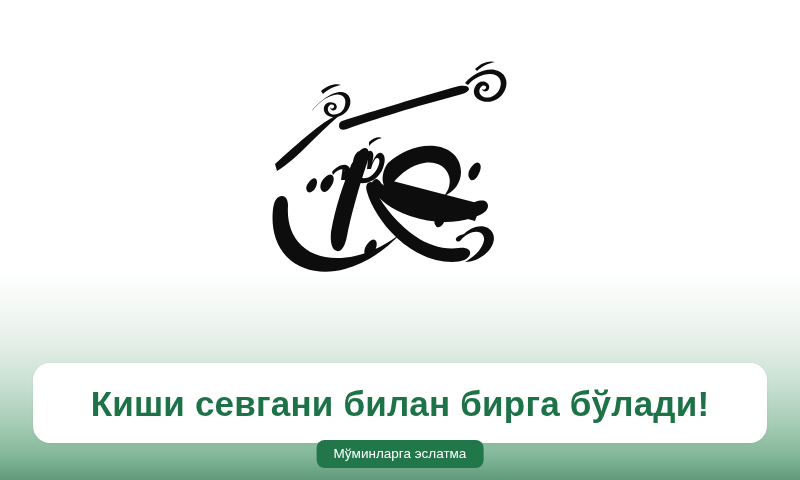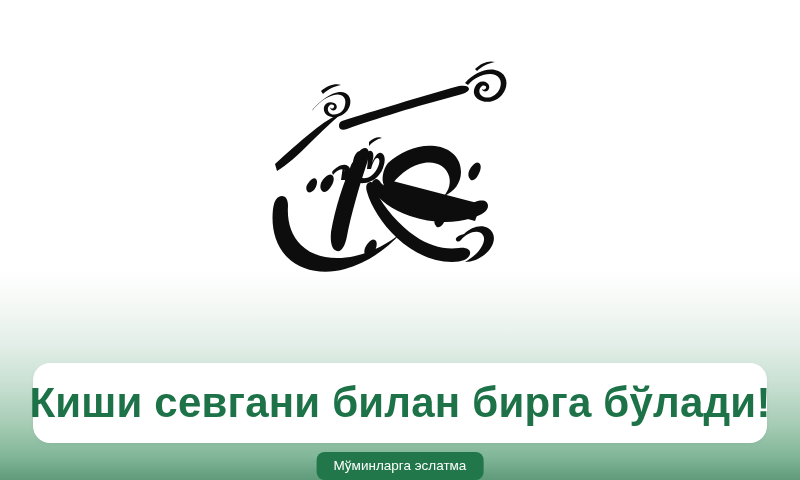--- a/index.html
+++ b/index.html
@@ -62,21 +62,21 @@
     border-radius: 17px;
     display: flex;
     align-items: center;
     justify-content: center;
     box-shadow: 0 1px 3px rgba(40, 90, 65, 0.07);
     z-index: 3;
   }
 
   #headline-text {
     font-family: "Liberation Sans", sans-serif;
-    font-size: 42px;
+    font-size: 35px;
     font-weight: bold;
     color: #1d7247;
     letter-spacing: 0.2px;
     white-space: nowrap;
     line-height: 1;
   }
 
   
   #badge {
     position: absolute;
@@ -84,21 +84,20 @@
     transform: translateX(-50%);
     top: 440px;
     height: 28px;
     padding: 0 17px;
     background: #21774a;
     border-radius: 8px;
     display: flex;
     align-items: center;
     justify-content: center;
     z-index: 4;
-    margin-top: 12px;
   }
 
   #badge-text {
     font-family: "Liberation Sans", sans-serif;
     font-size: 13.5px;
     font-weight: normal;
     color: #ffffff;
     white-space: nowrap;
     line-height: 1;
   }

